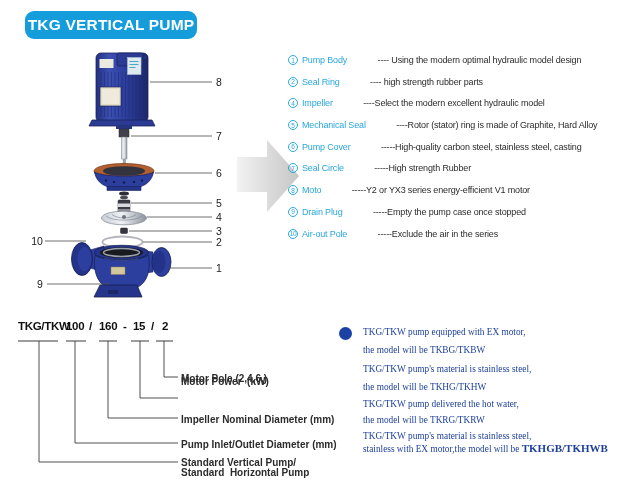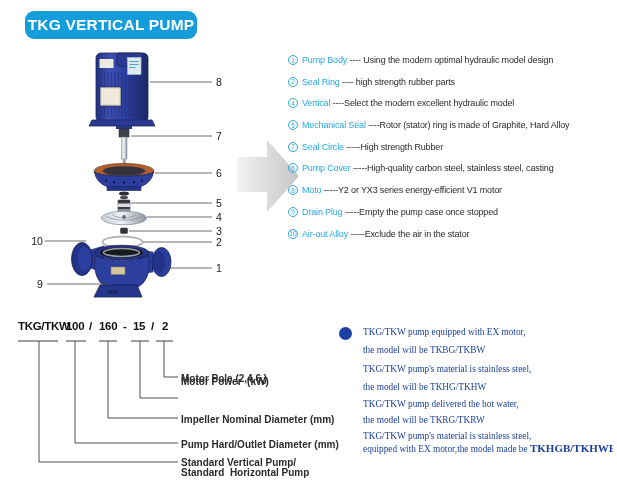--- a/index.html
+++ b/index.html
@@ -17,21 +17,21 @@
            font-family:"Liberation Sans",sans-serif;}
 
   
   .parts-list{position:absolute;left:288px;top:55px;width:329px;}
   .pl-row{height:21.7px;display:flex;align-items:flex-start;white-space:nowrap;
           font-size:9px;letter-spacing:-0.15px;}
   .pl-badge{flex:0 0 auto;width:10px;height:10px;border:1px solid #2ba7dd;border-radius:50%;
             color:#2ba7dd;font-size:6.5px;display:flex;align-items:center;justify-content:center;
             margin-right:4px;box-sizing:border-box;}
   .pl-name{color:#2ba7dd;}
-  .pl-desc{color:#2b2b2b;white-space:pre;}
+  .pl-desc{color:#2b2b2b;white-space:pre;padding-left:28px;}
 
   
   .mc-svg{position:absolute;left:0;top:310px;}
   .code-seg{position:absolute;font-weight:bold;font-size:11.5px;color:#111;letter-spacing:-0.3px;}
   .mc-label{position:absolute;left:181px;font-size:10px;font-weight:bold;color:#2b2b2b;white-space:pre;}
 
   
   .notes{position:absolute;left:337px;top:322px;width:278px;height:150px;}
   .note-bullet{position:absolute;left:2px;top:5px;width:13px;height:13px;border-radius:50%;
                background:#1b41a5;}
@@ -155,80 +155,80 @@
       <span class="pl-name">Pump Body</span>
         <span class="pl-desc"> ---- Using the modern optimal hydraulic model design</span>
     </div>
     <div class="pl-row">
       <span class="pl-badge">2</span>
       <span class="pl-name">Seal Ring</span>
         <span class="pl-desc"> ---- high strength rubber parts</span>
     </div>
     <div class="pl-row">
       <span class="pl-badge">4</span>
-      <span class="pl-name">Vertical</span>
+      <span class="pl-name">Impeller</span>
         <span class="pl-desc"> ----Select the modern excellent hydraulic model</span>
     </div>
     <div class="pl-row">
       <span class="pl-badge">5</span>
       <span class="pl-name">Mechanical Seal</span>
         <span class="pl-desc"> ----Rotor (stator) ring is made of Graphite, Hard Alloy</span>
     </div>
     <div class="pl-row">
+      <span class="pl-badge">6</span>
+      <span class="pl-name">Pump Cover</span>
+        <span class="pl-desc"> -----High-quality carbon steel, stainless steel, casting</span>
+    </div>
+    <div class="pl-row">
       <span class="pl-badge">7</span>
       <span class="pl-name">Seal Circle</span>
         <span class="pl-desc"> -----High strength Rubber</span>
     </div>
     <div class="pl-row">
-      <span class="pl-badge">6</span>
-      <span class="pl-name">Pump Cover</span>
-        <span class="pl-desc"> -----High-quality carbon steel, stainless steel, casting</span>
-    </div>
-    <div class="pl-row">
       <span class="pl-badge">8</span>
       <span class="pl-name">Moto</span>
         <span class="pl-desc"> -----Y2 or YX3 series energy-efficient V1 motor</span>
     </div>
     <div class="pl-row">
       <span class="pl-badge">9</span>
       <span class="pl-name">Drain Plug</span>
         <span class="pl-desc"> -----Empty the pump case once stopped</span>
     </div>
     <div class="pl-row">
       <span class="pl-badge">10</span>
-      <span class="pl-name">Air-out Alloy</span>
-        <span class="pl-desc"> -----Exclude the air in the stator</span>
+      <span class="pl-name">Air-out Pole</span>
+        <span class="pl-desc"> -----Exclude the air in the series</span>
     </div>
   </div>
 
   <svg class="mc-svg" width="300" height="180" viewBox="0 0 300 180">
     <path d="M18,31H58 M66,31H86 M99,31H117 M131,31H149 M156,31H173" stroke="#3a3a3a" stroke-width="1" fill="none"></path>
     <path d="M164,31V67H178 M140,31V88H178 M108,31V108H178 M75,31V133H178 M39,31V152H178" stroke="#3a3a3a" stroke-width="0.9" fill="none"></path>
   </svg>
   <span class="code-seg" style="left:18px;top:320px">TKG/TKW</span>
   <span class="code-seg" style="left:66px;top:320px">100</span>
   <span class="code-seg" style="left:89px;top:320px">/</span>
   <span class="code-seg" style="left:99px;top:320px">160</span>
   <span class="code-seg" style="left:123px;top:320px">-</span>
   <span class="code-seg" style="left:133px;top:320px">15</span>
   <span class="code-seg" style="left:151px;top:320px">/</span>
   <span class="code-seg" style="left:162px;top:320px">2</span>
 
   <span class="mc-label" style="top:373px">Motor Pole (2,4,6,)</span>
   <span class="mc-label" style="top:376px">Motor Power  (kW)</span>
   <span class="mc-label" style="top:414px">Impeller Nominal Diameter (mm)</span>
-  <span class="mc-label" style="top:439px">Pump Hard/Outlet Diameter (mm)</span>
+  <span class="mc-label" style="top:439px">Pump Inlet/Outlet Diameter (mm)</span>
   <span class="mc-label" style="top:457px">Standard Vertical Pump/</span>
   <span class="mc-label" style="top:467px">Standard  Horizontal Pump</span>
 
   <div class="notes">
     <div class="note-bullet"></div>
     <span class="note-line" style="top:5px">TKG/TKW pump equipped with EX motor,</span>
     <span class="note-line" style="top:23px">the model will be TKBG/TKBW</span>
     <span class="note-line" style="top:42px">TKG/TKW pump's material is stainless steel,</span>
     <span class="note-line" style="top:77px">TKG/TKW pump delivered the hot water,</span>
     <span class="note-line" style="top:60px">the model will be TKHG/TKHW</span>
     <span class="note-line" style="top:93px">the model will be TKRG/TKRW</span>
     <span class="note-line" style="top:109px">TKG/TKW pump's material is stainless steel,</span>
-    <span class="note-line" style="top:120px"><span>equipped with EX motor,the model made be </span><span class="note-model">TKHGB/TKHWB</span></span>
+    <span class="note-line" style="top:120px"><span>stainless with EX motor,the model will be </span><span class="note-model">TKHGB/TKHWB</span></span>
   </div>
 
 </div>
 
 </body></html>

